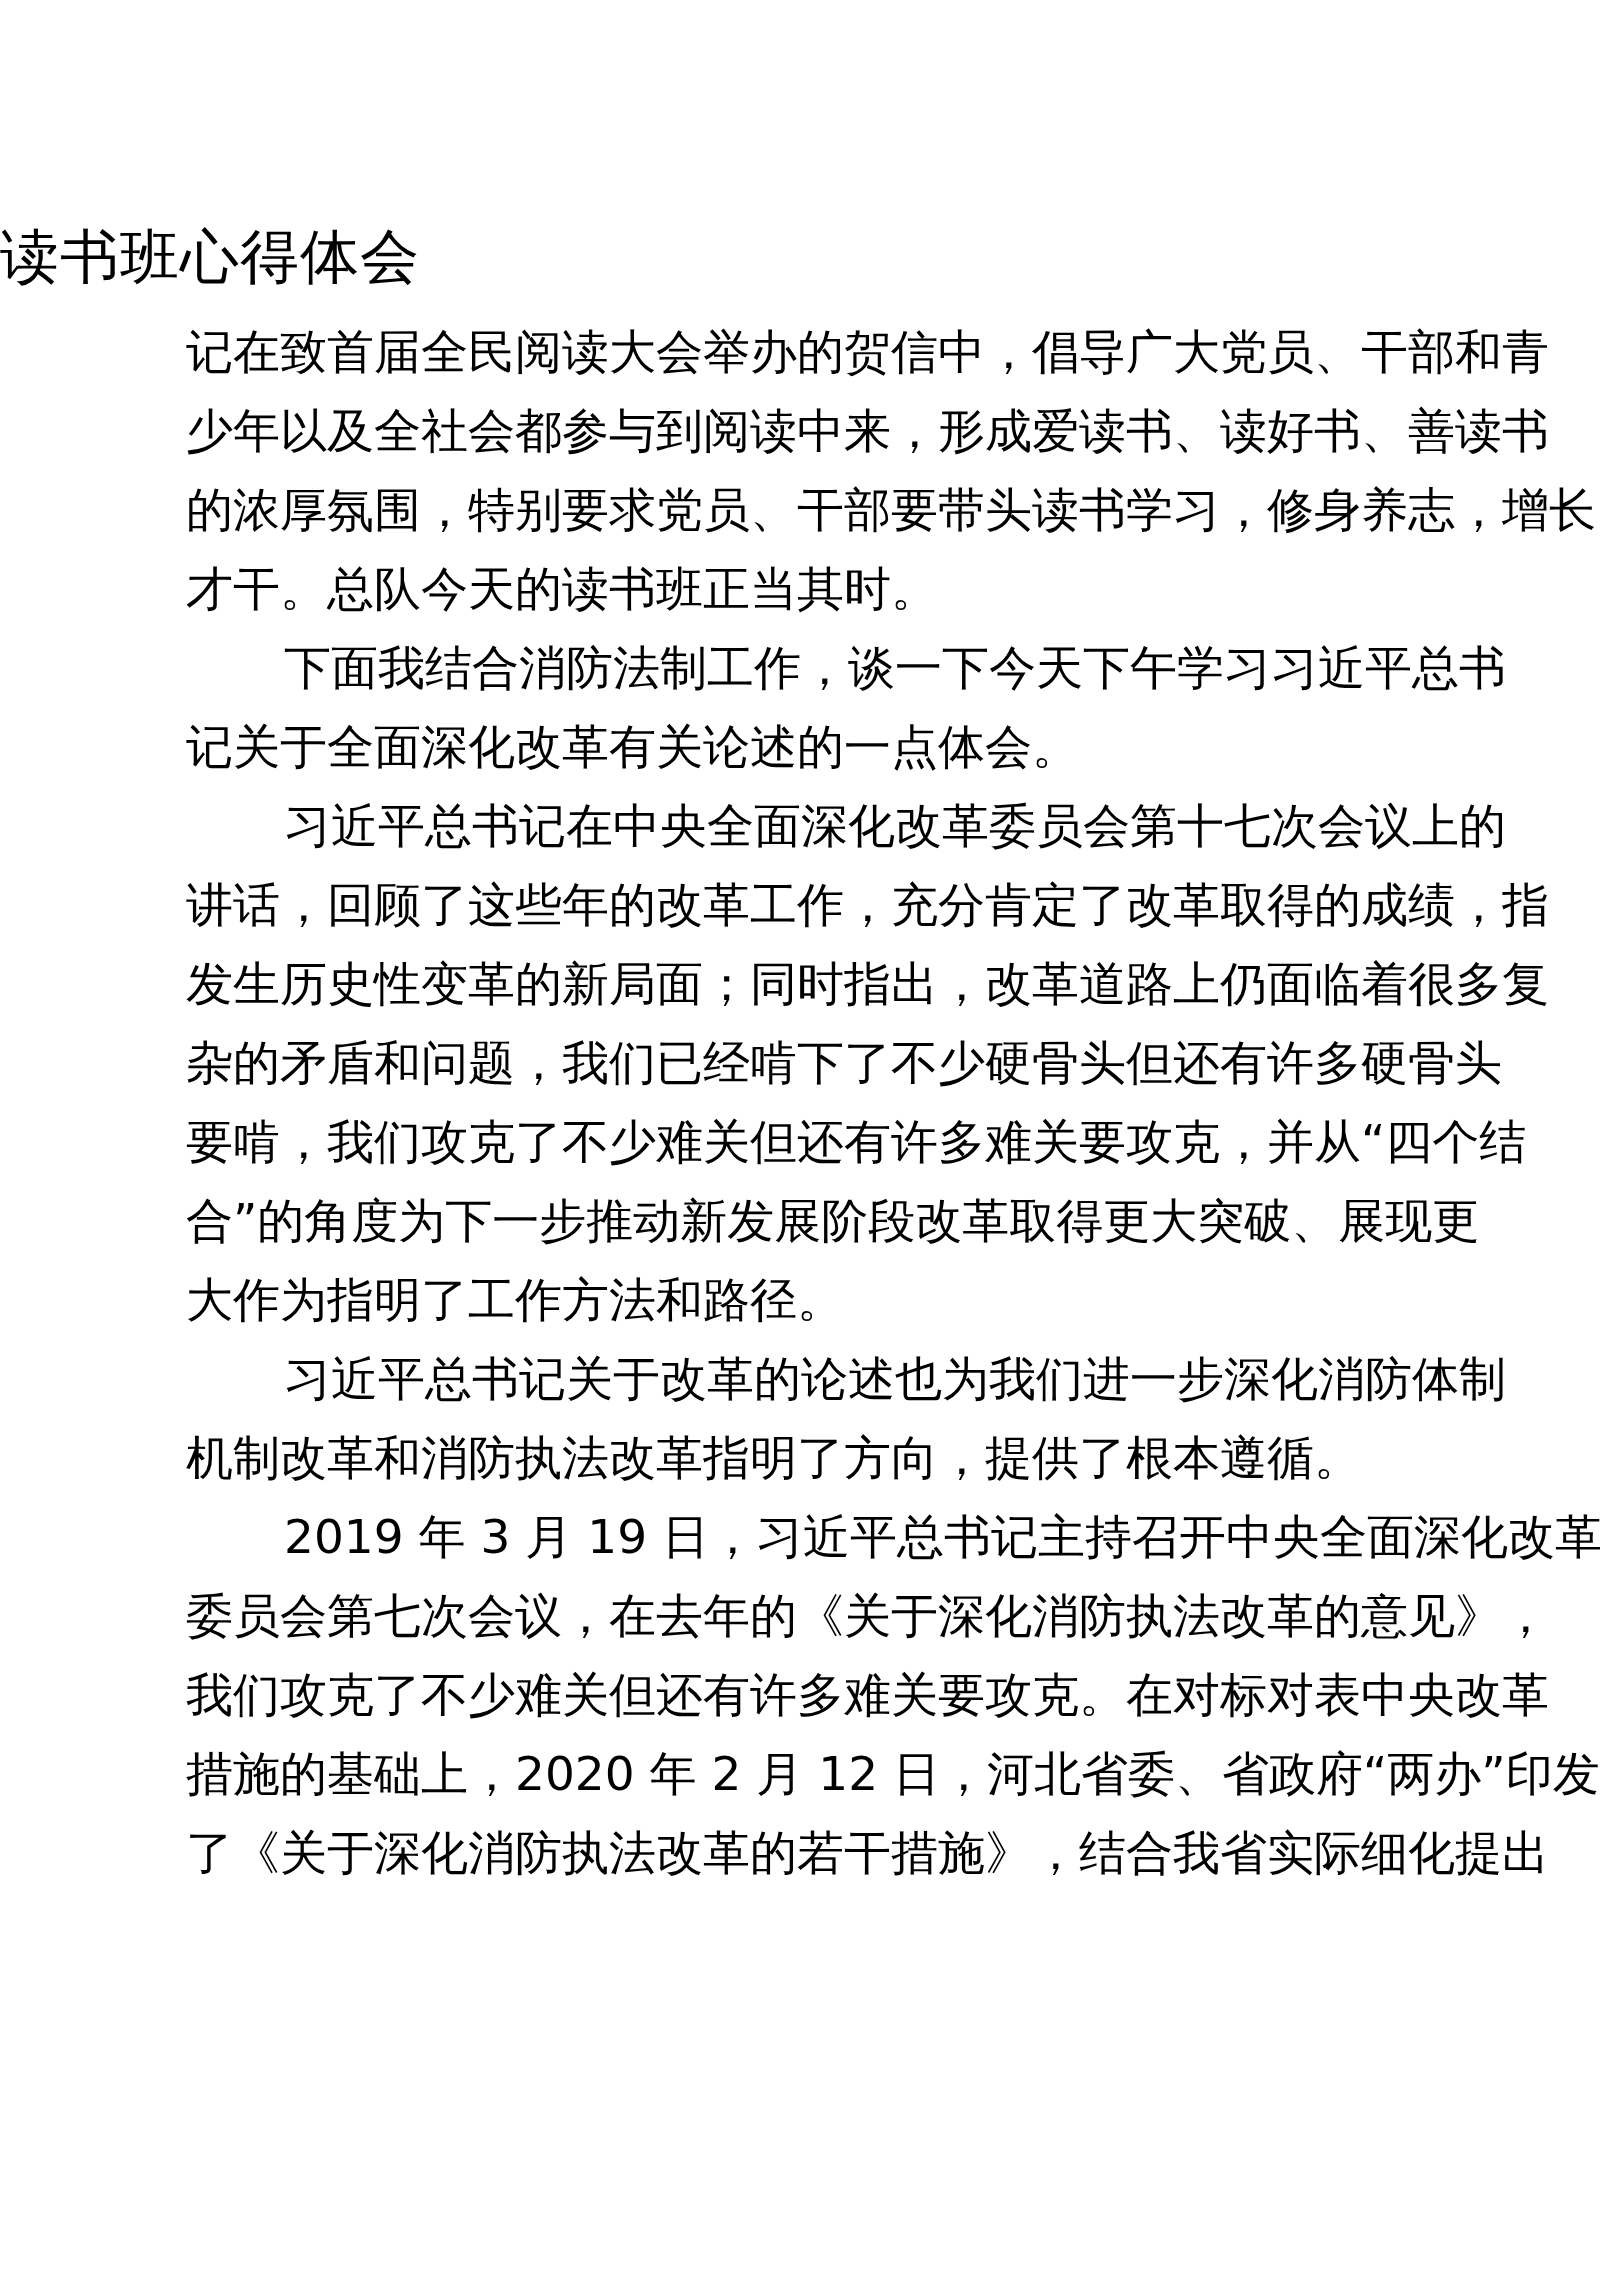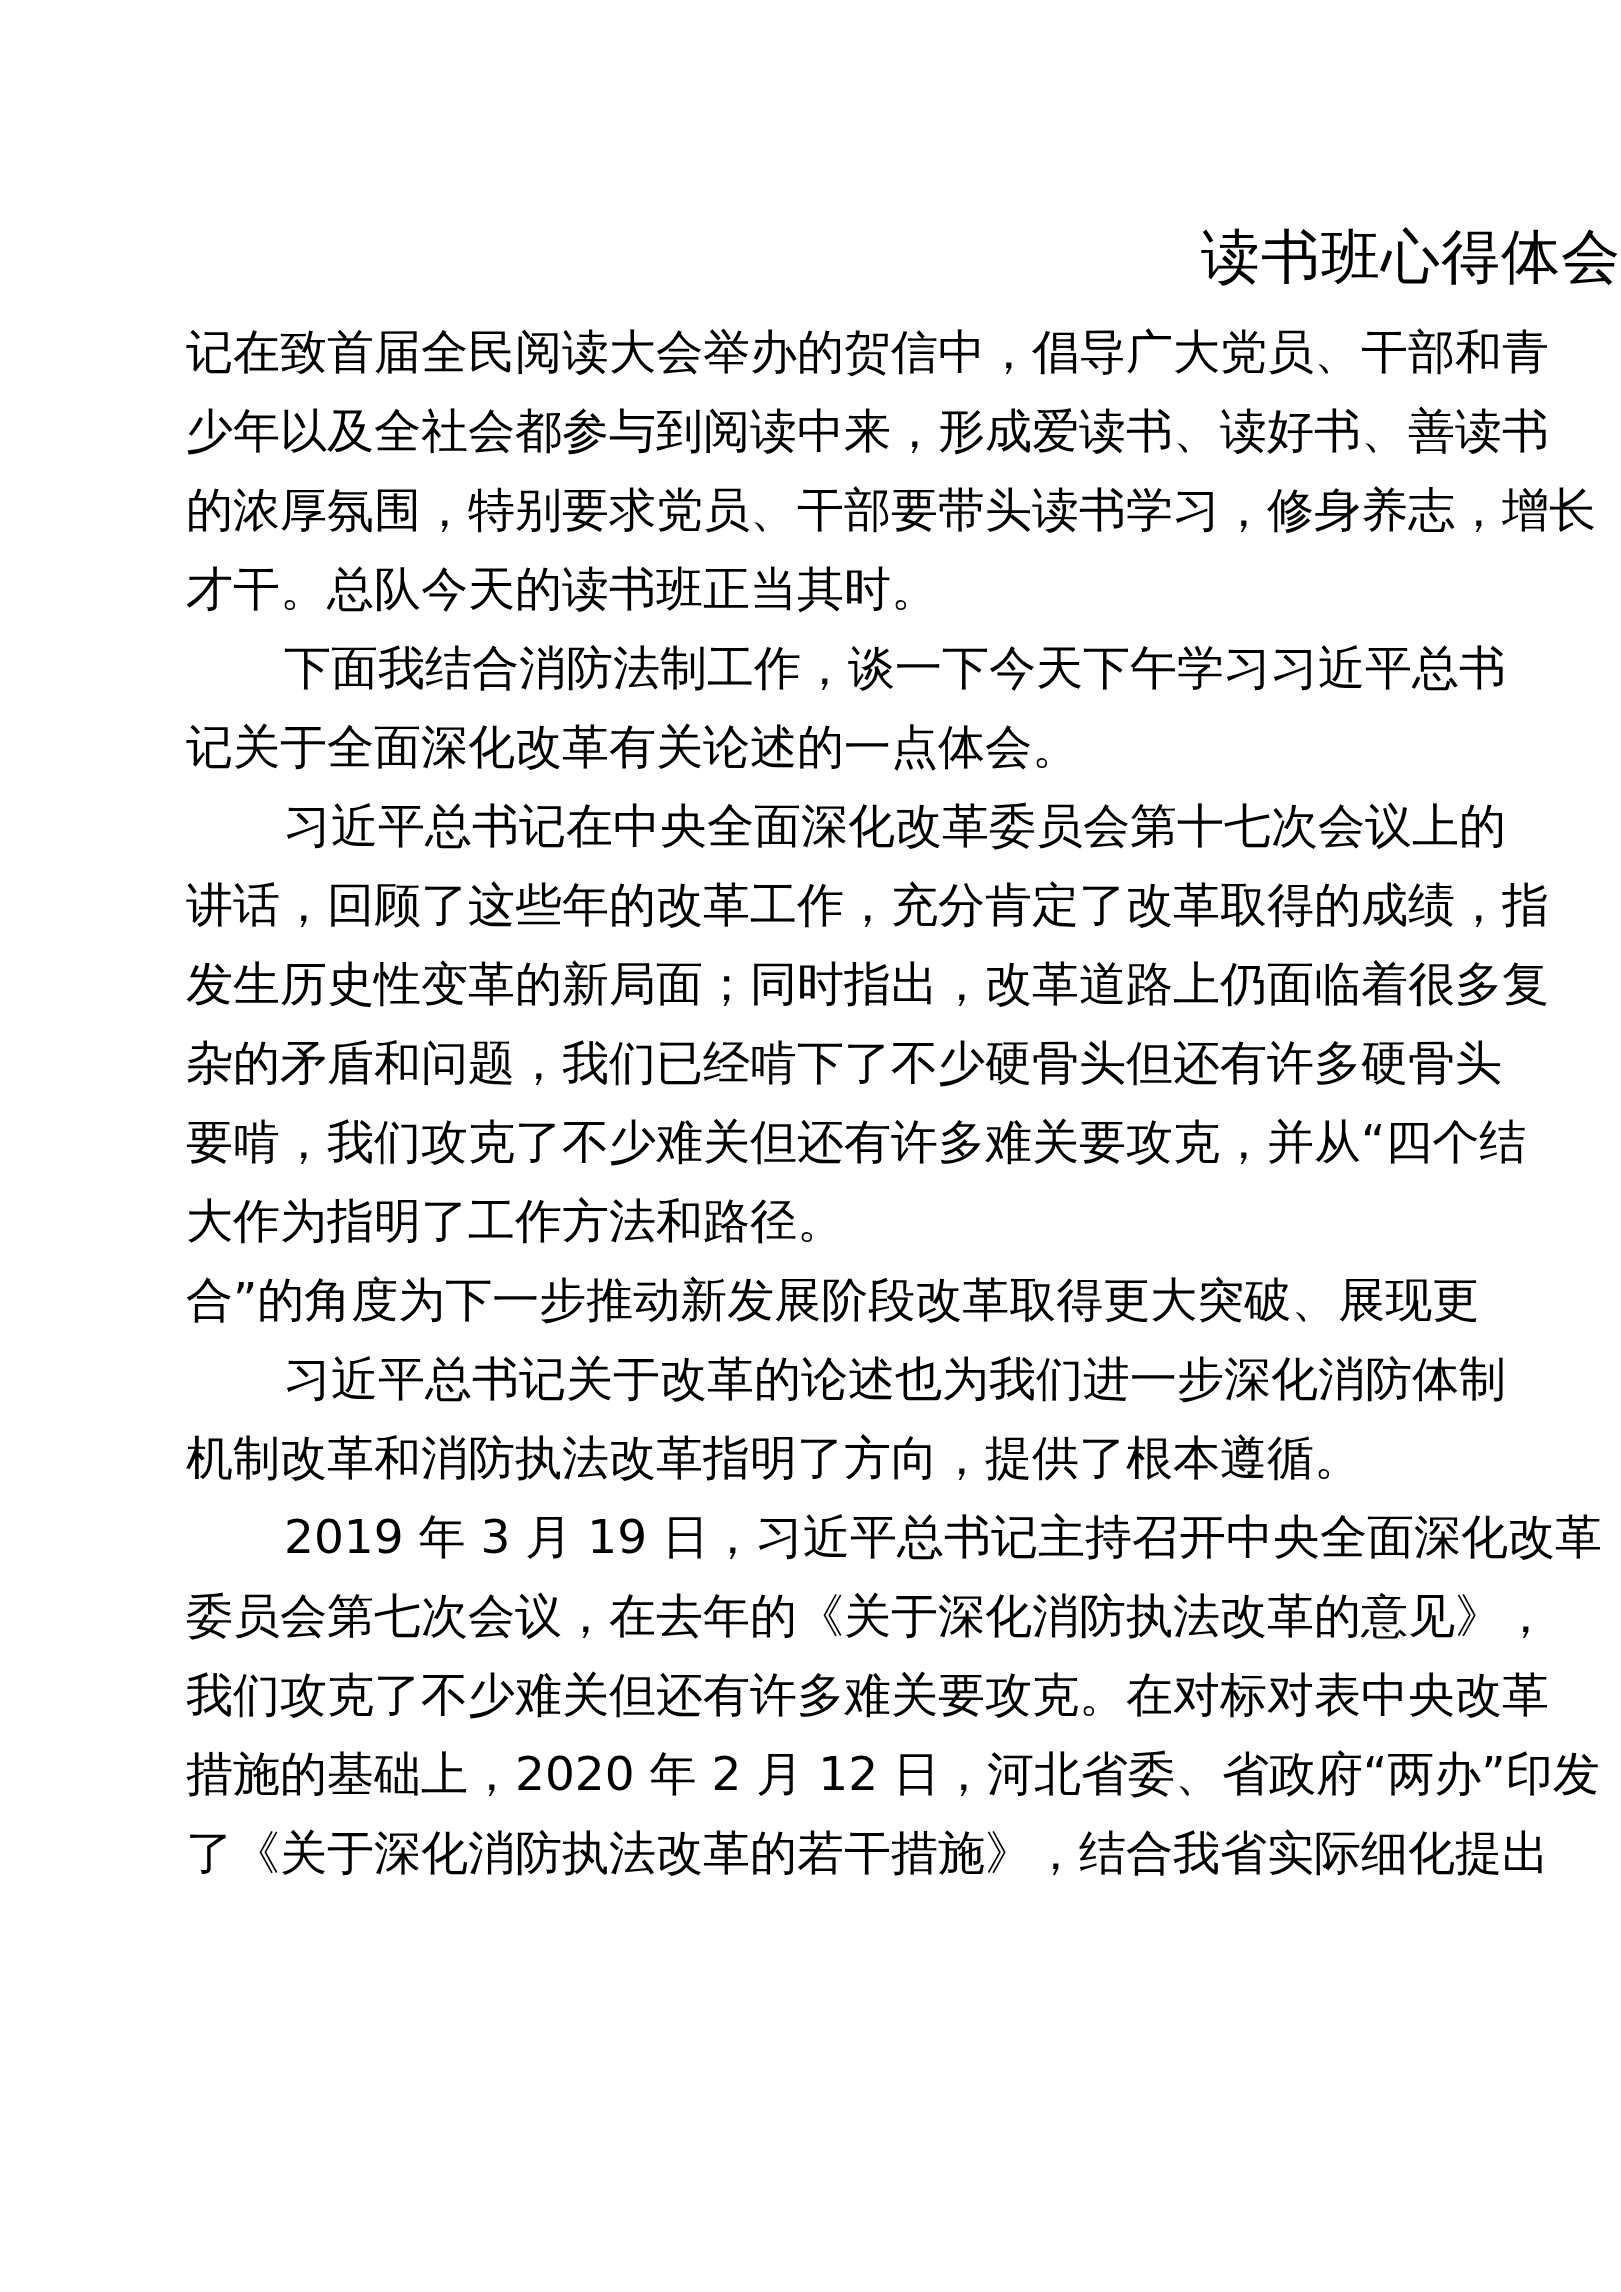--- a/index.html
+++ b/index.html
@@ -21,21 +21,21 @@
       top: 0;
       width: 1621px;
       height: 2293px;
       background: #ffffff;
     }
     .title {
       position: absolute;
       left: 0;
       top: 218px;
       width: 1621px;
-      text-align: right;
+      text-align: left;
       font-size: 59px;
       line-height: 78px;
       letter-spacing: 1px;
       font-weight: normal;
       margin: 0;
     }
     .body-text {
       position: absolute;
       left: 186px;
       top: 312px;
@@ -111,25 +111,25 @@
         </div>
       <div class="line">
           <span class="fill">发生历史性变革的新局面；同时指出，改革道路上仍面临着很多复</span>
         </div>
       <div class="line">
           <span class="fill">杂的矛盾和问题，我们已经啃下了不少硬骨头但还有许多硬骨头</span>
         </div>
       <div class="line">
           <span class="fill">要啃，我们攻克了不少难关但还有许多难关要攻克，并从“四个结</span>
         </div>
+      <div class="line">
+          <span class="fill">合”的角度为下一步推动新发展阶段改革取得更大突破、展现更</span>
+        </div>
       <div class="line last">
           <span class="fill">大作为指明了工作方法和路径。</span>
-        </div>
-      <div class="line">
-          <span class="fill">合”的角度为下一步推动新发展阶段改革取得更大突破、展现更</span>
         </div>
     </div>
 
     <div>
       <div class="line first">
           <span class="fill">习近平总书记关于改革的论述也为我们进一步深化消防体制</span>
         </div>
       <div class="line last">
           <span class="fill">机制改革和消防执法改革指明了方向，提供了根本遵循。</span>
         </div>

